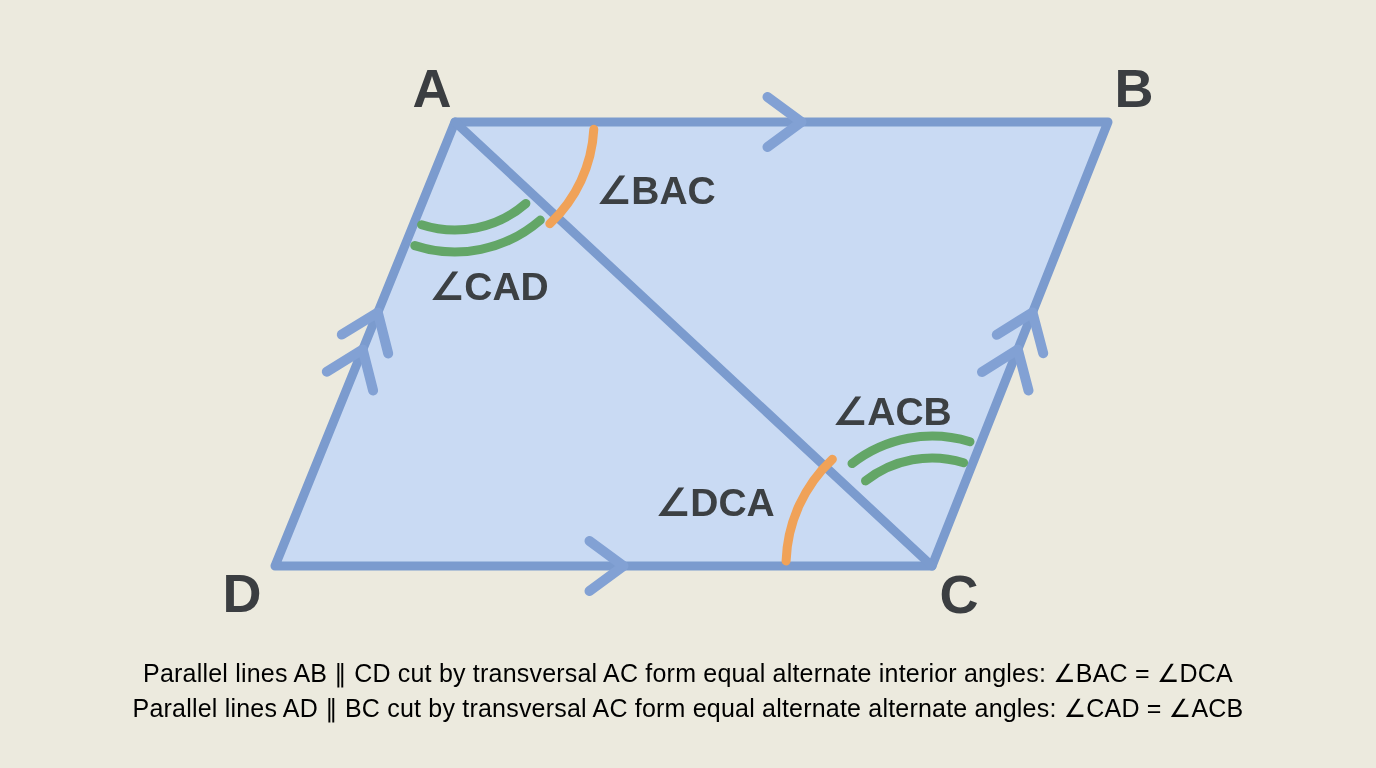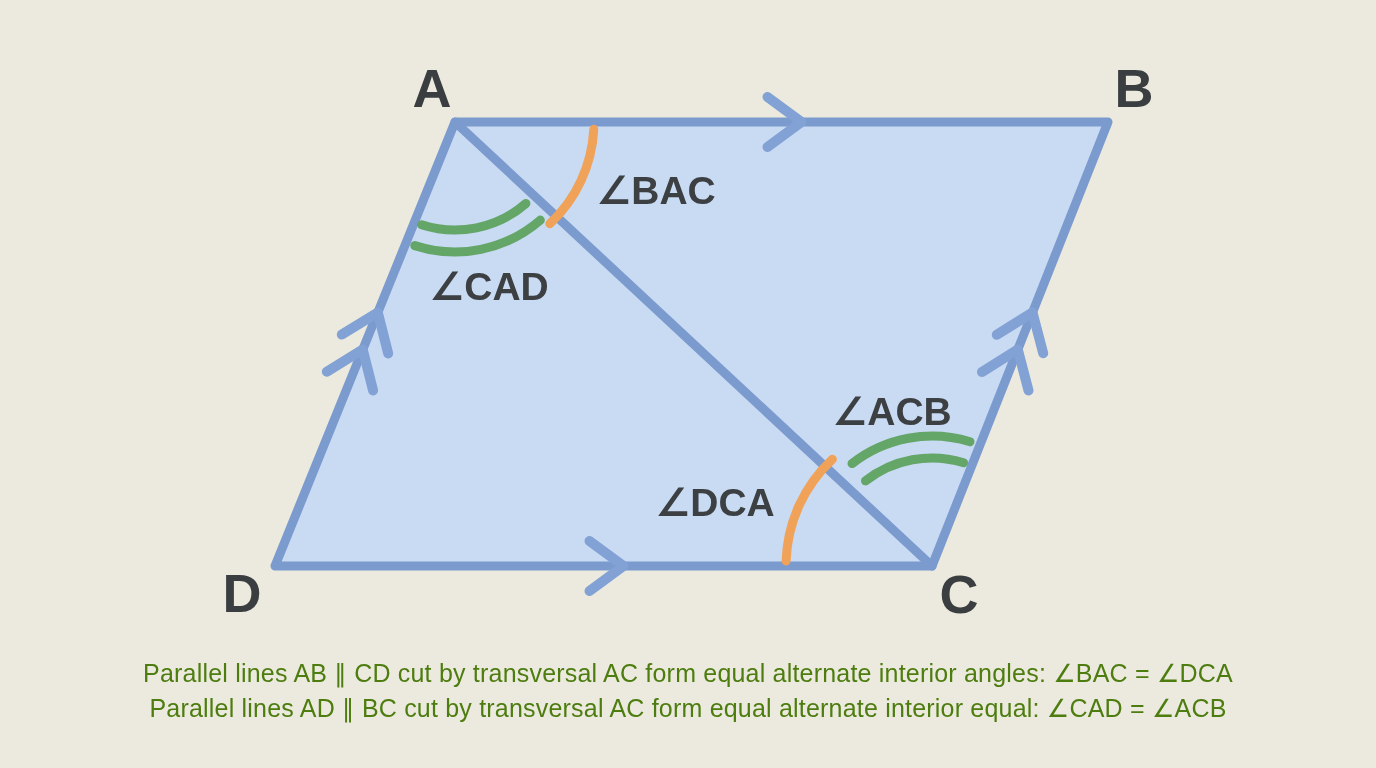--- a/index.html
+++ b/index.html
@@ -66,17 +66,17 @@
       <polyline points="1028.5,390.4 1017.8,349.6 982.0,372.0" fill="none" stroke="#82A1D4" stroke-width="10" stroke-linecap="round" stroke-linejoin="round"></polyline>
       <text x="432" y="107" text-anchor="middle" class="vertex-label" fill="#3B3E41">A</text>
       <text x="1134" y="107" text-anchor="middle" class="vertex-label" fill="#3B3E41">B</text>
       <text x="959" y="613" text-anchor="middle" class="vertex-label" fill="#3B3E41">C</text>
       <text x="242" y="612" text-anchor="middle" class="vertex-label" fill="#3B3E41">D</text>
       <text x="656" y="204" text-anchor="middle" class="angle-label" fill="#3C4043">∠BAC</text>
       <text x="489" y="300" text-anchor="middle" class="angle-label" fill="#3C4043">∠CAD</text>
       <text x="892" y="425" text-anchor="middle" class="angle-label" fill="#3C4043">∠ACB</text>
       <text x="715" y="516" text-anchor="middle" class="angle-label" fill="#3C4043">∠DCA</text>
     </svg>
-  <div class="caption" style="color: #4d7c0f;">
+  <div class="caption" style="color: #000000;">
     <p>Parallel lines AB ∥ CD cut by transversal AC form equal alternate interior angles: ∠BAC = ∠DCA</p>
-    <p>Parallel lines AD ∥ BC cut by transversal AC form equal alternate interior equal: ∠CAD = ∠ACB</p>
+    <p>Parallel lines AD ∥ BC cut by transversal AC form equal alternate alternate angles: ∠CAD = ∠ACB</p>
   </div>
 </div>
 
 </body></html>

